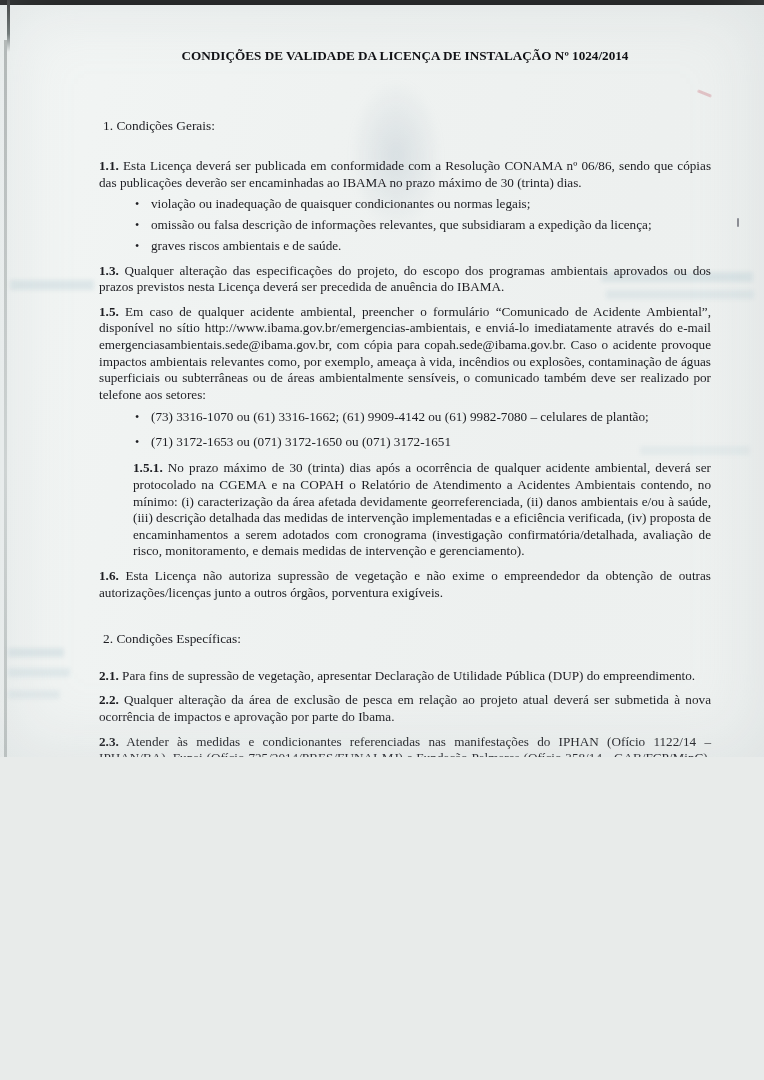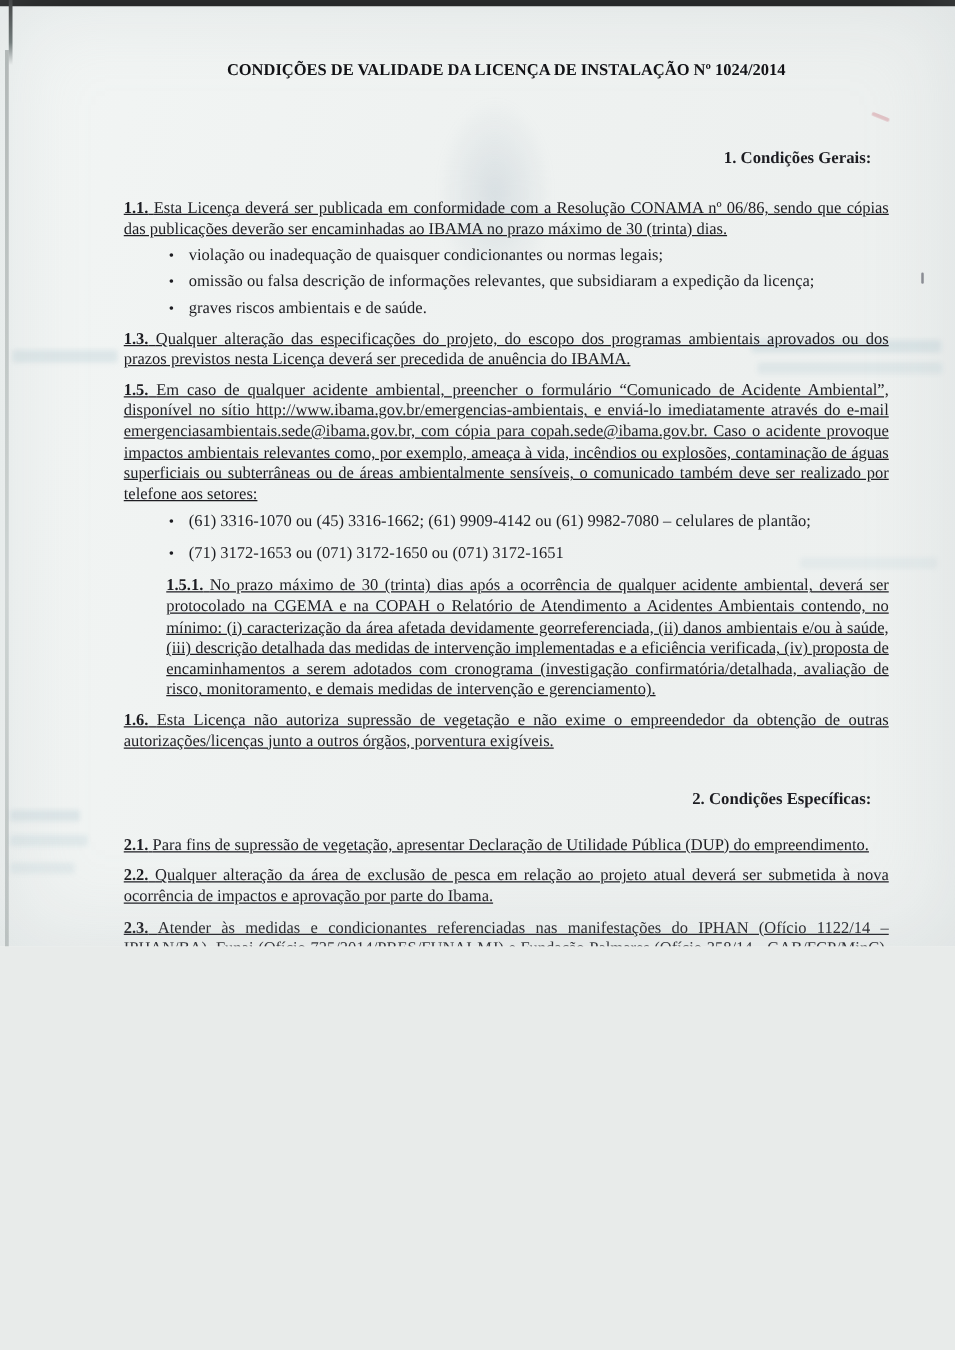--- a/index.html
+++ b/index.html
@@ -12,24 +12,24 @@
   
   .scan-top{position:absolute;top:0;left:0;width:764px;height:5px;background:#141414;}
   .scan-corner{position:absolute;top:0;left:7px;width:3px;height:52px;
         background:linear-gradient(180deg,#2c2c2c 0%,#6a7271 65%,rgba(120,128,126,0) 100%);}
   .scan-left{position:absolute;top:40px;left:4px;width:3px;height:960px;opacity:.75;
         background:linear-gradient(180deg,rgba(90,98,96,.55) 0%,rgba(150,160,158,.45) 45%,rgba(90,98,96,.6) 100%);}
   .scan-bottom-left{position:absolute;left:0;top:994px;width:9px;height:86px;background:#1a1a1a;}
   
   .content{position:absolute;left:99px;top:48px;width:612px;font-size:13.2px;line-height:16.6px;}
   .title{margin:0;font-size:13.2px;font-weight:bold;text-align:center;color:#101014;}
-  .heading{margin:14px;font-size:13.4px;font-weight:bold;text-align:right;}
+  .heading{margin:4px;font-size:13.4px;font-weight:normal;}
   .h1gap{margin-top:53px;}
   .h2gap{margin-top:30px;}
-  .para{margin:8px 0 0 0;text-align:justify;text-decoration:underline;}
+  .para{margin:8px 0 0 0;text-align:justify;}
   .first{margin-top:24px;}
   .big-first{margin-top:20px;}
   .num{font-weight:bold;}
   .sub{margin-left:34px;}
   .bullet{display:flex;margin:4.5px 0 0 36px;}
   .bullet .dot{width:16px;flex:0 0 16px;font-size:12px;}
   .contact{display:flex;margin:4px 0 0 36px;}
   .contact .dot{width:16px;flex:0 0 16px;font-size:12px;line-height:20.5px;}
   .contact .lines div{line-height:20.5px;}
   .page-num{position:absolute;top:1106px;right:55px;font-size:11.5px;font-weight:bold;color:#23232a;}
@@ -102,21 +102,21 @@
     </div>
 
     <p class="para"><span class="num">1.3.</span> <span>Qualquer alteração das especificações do projeto, do escopo dos programas ambientais aprovados ou dos prazos previstos nesta Licença deverá ser precedida de anuência do IBAMA.</span></p>
 
 
     <p class="para"><span class="num">1.5.</span> <span>Em caso de qualquer acidente ambiental, preencher o formulário “Comunicado de Acidente Ambiental”, disponível no sítio http://www.ibama.gov.br/emergencias-ambientais, e enviá-lo imediatamente através do e-mail emergenciasambientais.sede@ibama.gov.br, com cópia para copah.sede@ibama.gov.br. Caso o acidente provoque impactos ambientais relevantes como, por exemplo, ameaça à vida, incêndios ou explosões, contaminação de águas superficiais ou subterrâneas ou de áreas ambientalmente sensíveis, o comunicado também deve ser realizado por telefone aos setores:</span></p>
 
     <div class="contact">
       <span class="dot">•</span>
       <div class="lines">
-        <div>(61) 3316-1070 ou (45) 3316-1662; (61) 9909-4142 ou (61) 9982-7080 – celulares de plantão;</div>
+        <div>(73) 3316-1070 ou (61) 3316-1662; (61) 9909-4142 ou (61) 9982-7080 – celulares de plantão;</div>
       </div>
     </div>
     <div class="contact">
       <span class="dot">•</span>
       <div class="lines">
         <div>(71) 3172-1653 ou (071) 3172-1650 ou (071) 3172-1651</div>
       </div>
     </div>
 
     <p class="para sub"><span class="num">1.5.1.</span> <span>No prazo máximo de 30 (trinta) dias após a ocorrência de qualquer acidente ambiental, deverá ser protocolado na CGEMA e na COPAH o Relatório de Atendimento a Acidentes Ambientais contendo, no mínimo: (i) caracterização da área afetada devidamente georreferenciada, (ii) danos ambientais e/ou à saúde, (iii) descrição detalhada das medidas de intervenção implementadas e a eficiência verificada, (iv) proposta de encaminhamentos a serem adotados com cronograma (investigação confirmatória/detalhada, avaliação de risco, monitoramento, e demais medidas de intervenção e gerenciamento).</span></p>

